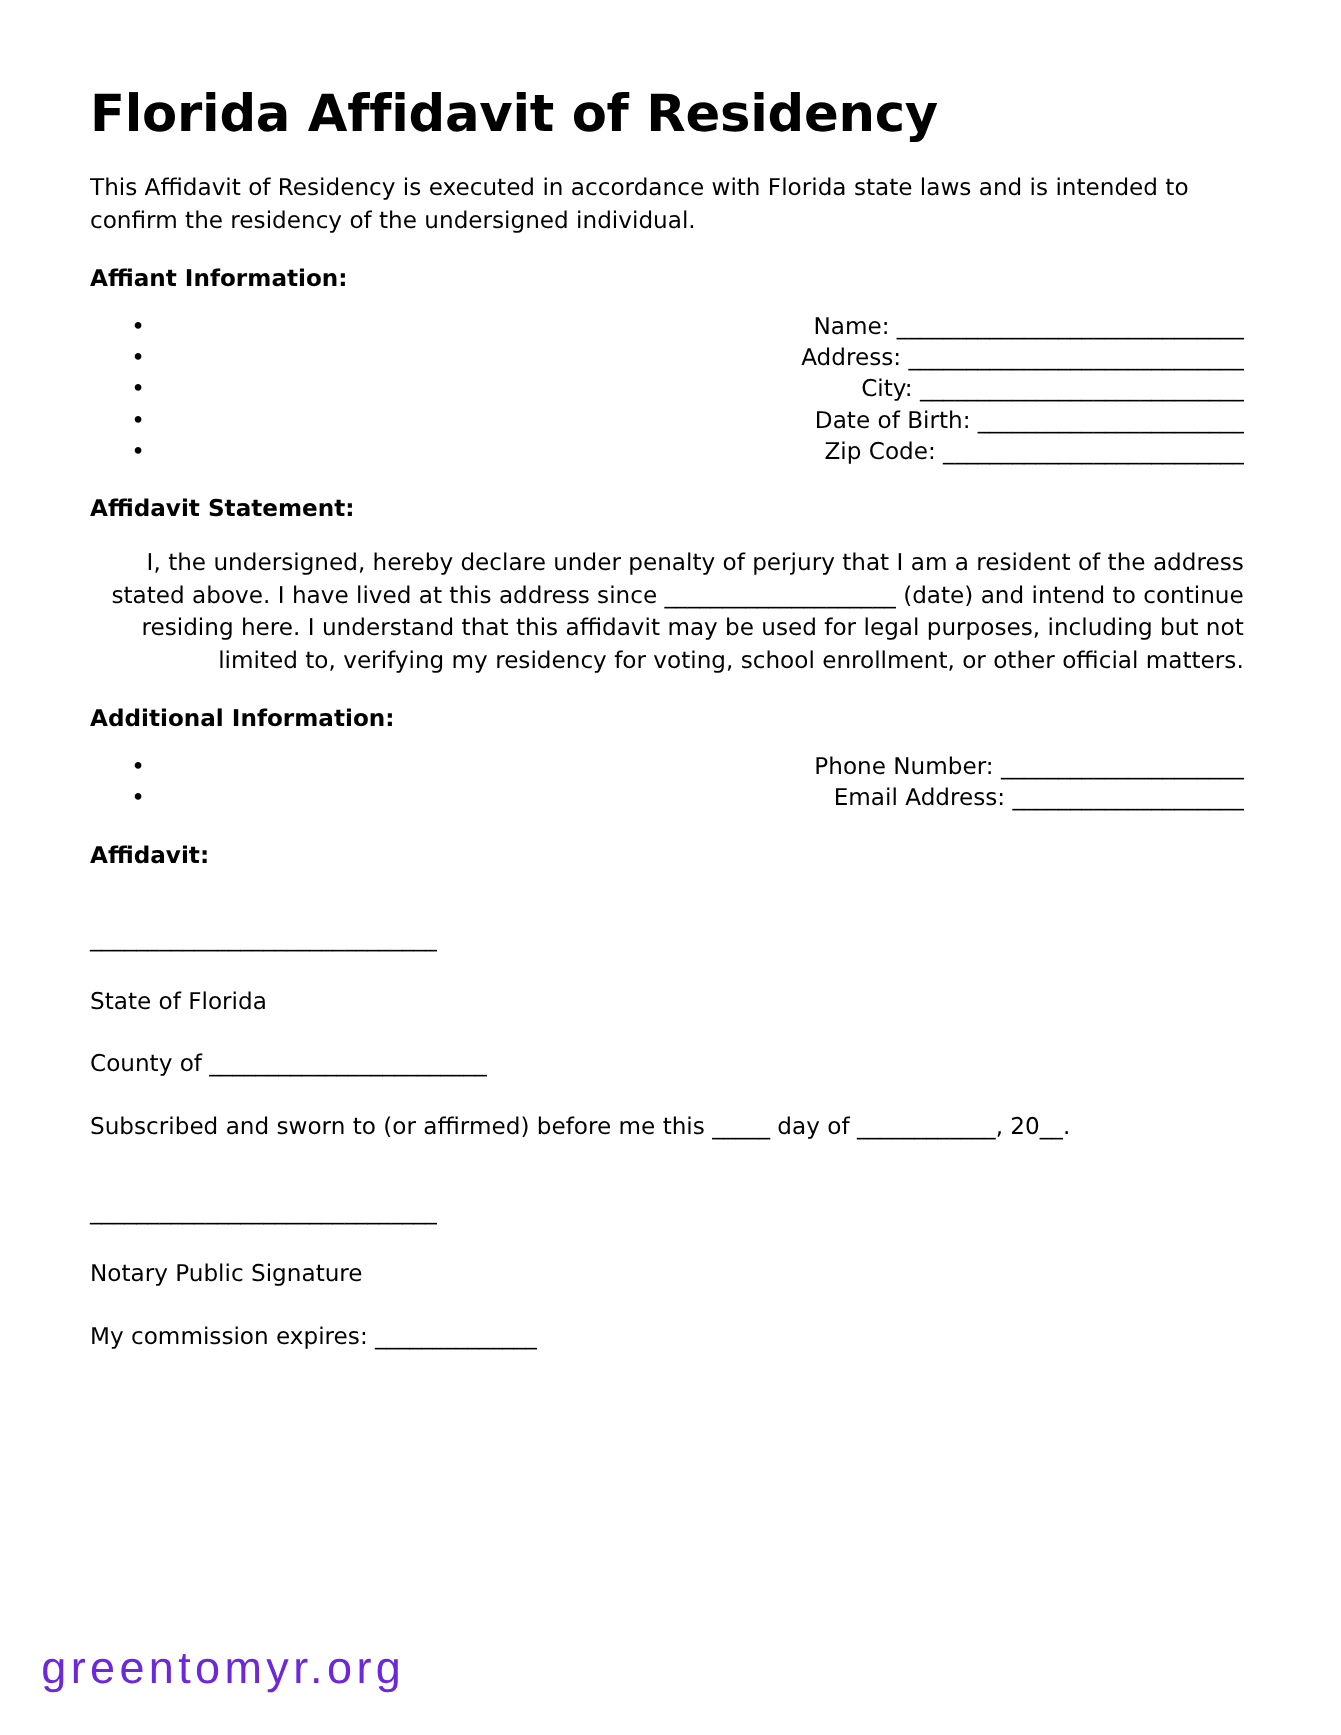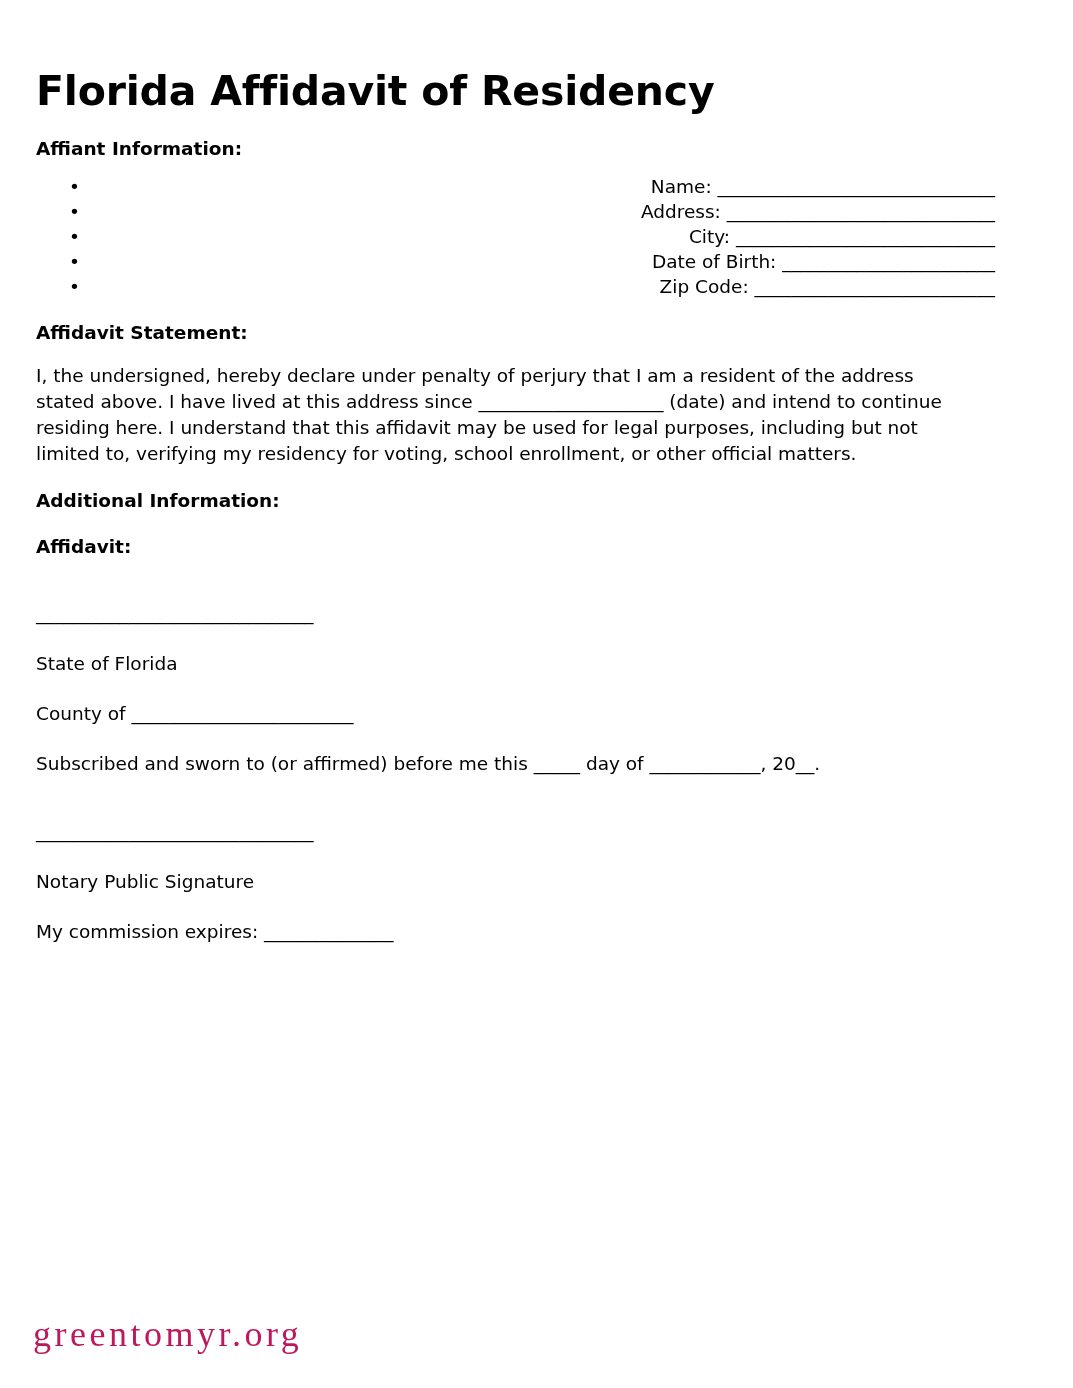--- a/index.html
+++ b/index.html
@@ -14,21 +14,21 @@
     font-family: "DejaVu Sans", "Liberation Sans", sans-serif;
     color: #000000;
     -webkit-font-smoothing: antialiased;
   }
   .page {
     position: absolute;
     left: 0; top: 0;
     width: 1073px;
     height: 1388px;
     box-sizing: border-box;
-    padding: 59px 78px 0 36px;
+    padding: 59px 78px 0 72px;
   }
   .doc-title {
     font-size: 41px;
     font-weight: bold;
     line-height: 1.18;
     letter-spacing: -0.2px;
     margin: 8px 0 0 0;
   }
   .intro {
     font-size: 18.5px;
@@ -61,71 +61,77 @@
     left: 33px;
     top: 0;
     font-size: 18.5px;
     line-height: 25px;
   }
   .body-para {
     font-size: 18.5px;
     line-height: 26px;
     margin: 18px 0 0 0;
     max-width: 940px;
+    text-align: right;
   }
   .plain-line {
     font-size: 18.5px;
     line-height: 26px;
     margin: 24px 0 0 0;
   }
   .sig-rule {
     font-size: 18.5px;
     line-height: 26px;
     margin: 42px 0 0 0;
     letter-spacing: 0px;
   }
   .blank {
     letter-spacing: 0px;
   }
   .watermark {
     position: absolute;
     left: 33px;
     top: 1312px;
-    font-family: Liberation Serif, serif;
+    font-family: Liberation Sans, sans-serif;
     font-size: 36px;
     line-height: 44px;
-    color: #be185d;
+    color: #6d28d9;
     letter-spacing: 3.5px;
     white-space: pre;
   }
 </style>
 </head>
 <body>
 
 <div class="page">
 
   <h1 class="doc-title">Florida Affidavit of Residency</h1>
 
+  <p class="intro">This Affidavit of Residency is executed in accordance with Florida state laws and is intended to confirm the residency of the undersigned individual.</p>
 
   <h2 class="section-heading">Affiant Information:</h2>
 
   <ul class="form-list">
     <li><span>Name:</span><span class="blank"> ______________________________</span></li>
     <li><span>Address:</span><span class="blank"> _____________________________</span></li>
     <li><span>City:</span><span class="blank"> ____________________________</span></li>
     <li><span>Date of Birth:</span><span class="blank"> _______________________</span></li>
     <li><span>Zip Code:</span><span class="blank"> __________________________</span></li>
   </ul>
 
   <h2 class="section-heading">Affidavit Statement:</h2>
 
   <p class="body-para"><span>I, the undersigned, hereby declare under penalty of perjury that I am a resident of the address stated above. I have lived at this address since</span> <span class="blank">____________________</span> <span>(date) and intend to continue residing here. I understand that this affidavit may be used for legal purposes, including but not limited to, verifying my residency for voting, school enrollment, or other official matters.</span></p>
 
   <h2 class="section-heading">Additional Information:</h2>
 
+  <ul class="form-list">
+    <li><span>Phone Number:</span><span class="blank"> _____________________</span></li>
+    <li><span>Email Address:</span><span class="blank"> ____________________</span></li>
+  </ul>
 
   <h2 class="section-heading">Affidavit:</h2>
 
   <p class="sig-rule">______________________________</p>
 
 
 
   <p class="plain-line">State of Florida</p>
 
   <p class="plain-line"><span>County of</span><span class="blank"> ________________________</span></p>

